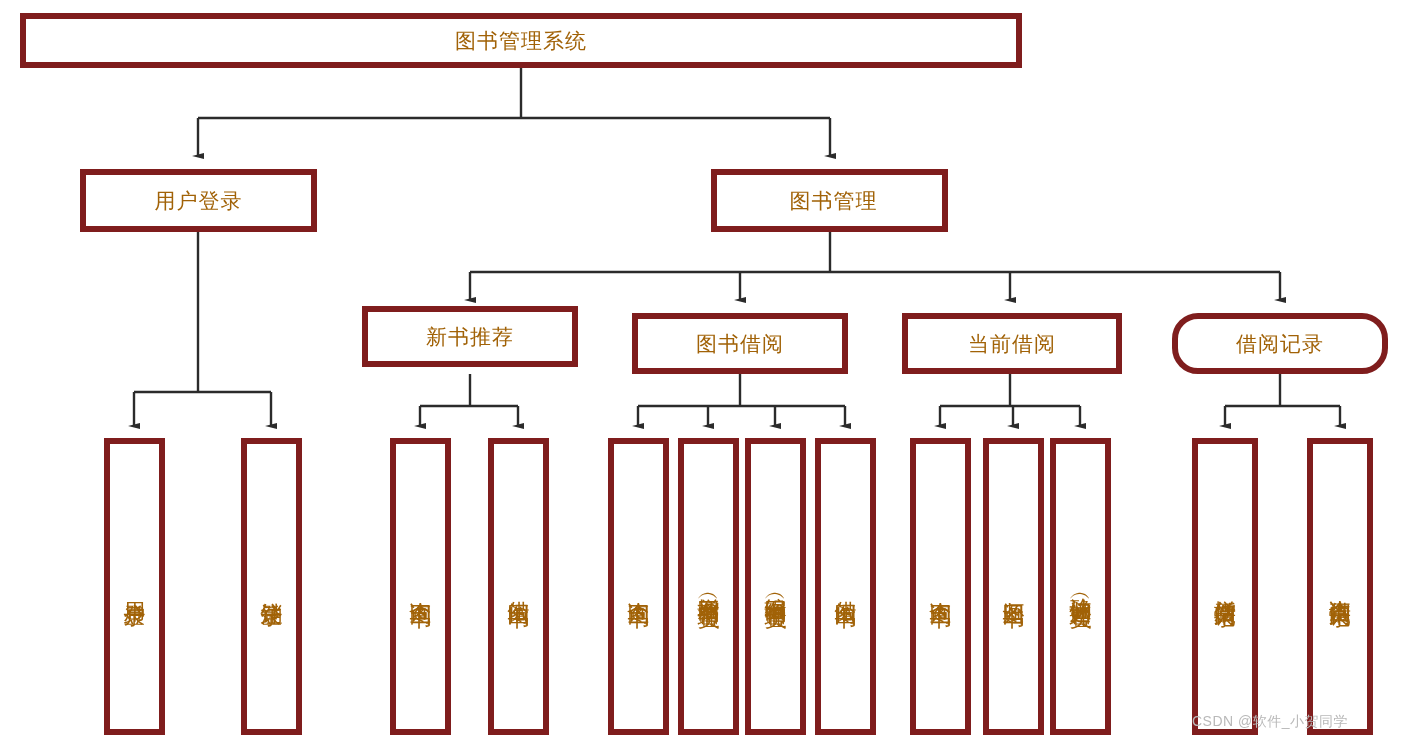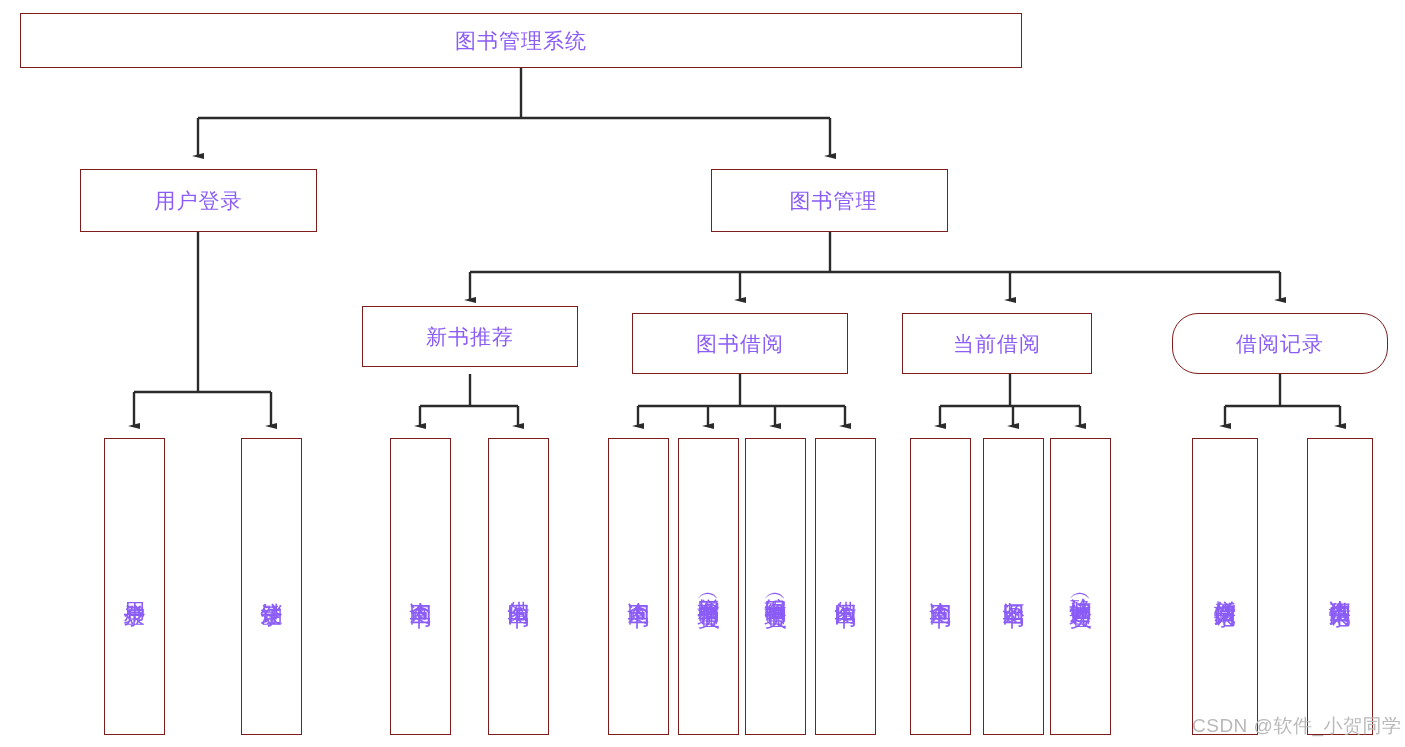--- a/index.html
+++ b/index.html
@@ -19,26 +19,26 @@
     position: absolute;
     left: 0;
     top: 0;
     width: 1405px;
     height: 747px;
     pointer-events: none;
   }
   .node {
     position: absolute;
     box-sizing: border-box;
-    border: 1px solid #7f1d1d;
+    border: 6px solid #7f1d1d;
     background: #ffffff;
     display: flex;
     align-items: center;
     justify-content: center;
-    color: #8b5cf6;
+    color: #a16207;
   }
   .node.horiz {
     font-size: 21px;
     letter-spacing: 1px;
     line-height: 1.2;
   }
   .node.vert {
     writing-mode: vertical-rl;
     text-orientation: upright;
     font-size: 22px;
@@ -49,21 +49,21 @@
     white-space: nowrap;
   }
   .node.vert .vlabel {
     writing-mode: vertical-rl;
     text-orientation: upright;
     display: block;
   }
   .watermark {
     position: absolute;
     color: #b9b9b9;
-    font-size: 19px;
+    font-size: 14px;
     letter-spacing: 0.5px;
     white-space: nowrap;
     user-select: none;
   }
 </style>
 </head>
 <body>
 
 <div id="canvas">
 
@@ -127,21 +127,21 @@
   <div class="node horiz" style="left:711px; top:169px; width:237px; height:63px;padding-left:8px;">
     <span>图书管理</span>
   </div>
 
   <div class="node horiz" style="left:362px; top:306px; width:216px; height:61px;">
     <span>新书推荐</span>
   </div>
   <div class="node horiz" style="left:632px; top:313px; width:216px; height:61px;align-items:center;">
     <span>图书借阅</span>
   </div>
-  <div class="node horiz" style="left:902px; top:313px; width:190px; height:61px;text-align:center;">
+  <div class="node horiz" style="left:902px; top:313px; width:220px; height:61px;text-align:center;">
     <span>当前借阅</span>
   </div>
   <div class="node horiz" style="left:1172px; top:313px; width:216px; height:61px;border-radius:26px;">
     <span>借阅记录</span>
   </div>
 
   <div class="node vert" style="left:104px; top:438px; width:61px; height:297px;">
     <span class="vlabel">用户登录</span>
   </div>
   <div class="node vert" style="left:241px; top:438px; width:61px; height:297px;">

